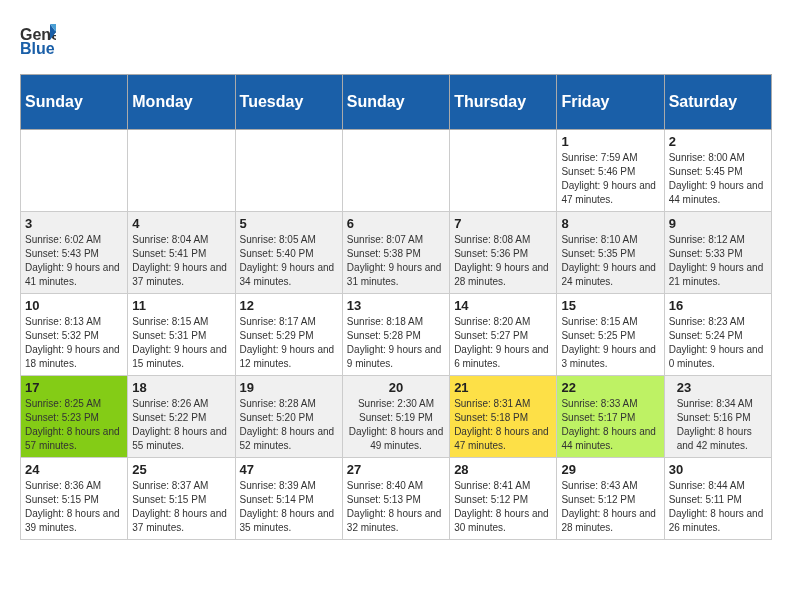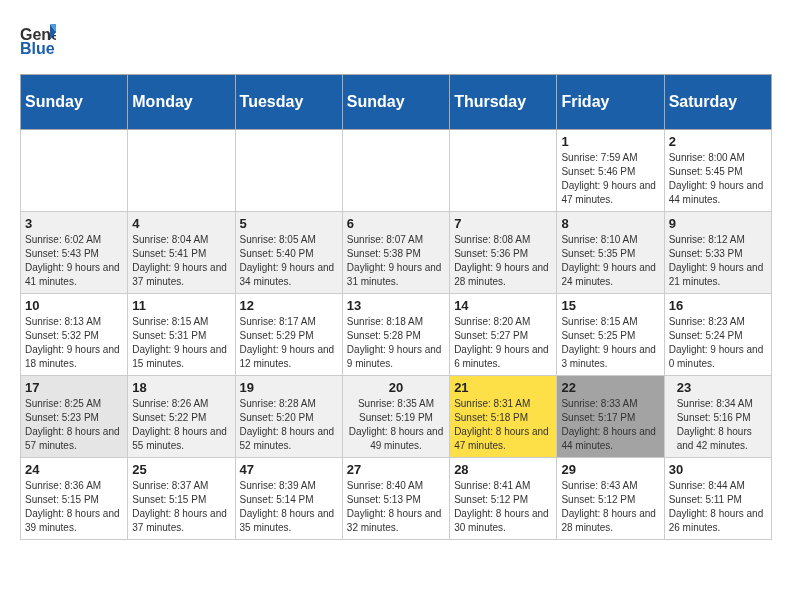--- a/index.html
+++ b/index.html
@@ -215,51 +215,51 @@
           <div class="day-detail">Daylight: 9 hours and 3 minutes.</div>
         </td>
         <td>
           <div class="day-num">16</div>
           <div class="day-detail">Sunrise: 8:23 AM</div>
           <div class="day-detail">Sunset: 5:24 PM</div>
           <div class="day-detail">Daylight: 9 hours and 0 minutes.</div>
         </td>
       </tr>
       <tr>
-        <td style="background: #e5e5e5;">
+        <td style="background: #84cc16;">
           <div class="day-num">17</div>
           <div class="day-detail">Sunrise: 8:25 AM</div>
           <div class="day-detail">Sunset: 5:23 PM</div>
           <div class="day-detail">Daylight: 8 hours and 57 minutes.</div>
         </td>
         <td style="background: rgb(240, 240, 240);">
           <div class="day-num">18</div>
           <div class="day-detail">Sunrise: 8:26 AM</div>
           <div class="day-detail">Sunset: 5:22 PM</div>
           <div class="day-detail">Daylight: 8 hours and 55 minutes.</div>
         </td>
         <td style="background: rgb(240, 240, 240);">
           <div class="day-num">19</div>
           <div class="day-detail">Sunrise: 8:28 AM</div>
           <div class="day-detail">Sunset: 5:20 PM</div>
           <div class="day-detail">Daylight: 8 hours and 52 minutes.</div>
         </td>
         <td style="background: rgb(240, 240, 240); text-align: center;">
           <div class="day-num">20</div>
-          <div class="day-detail">Sunrise: 8:35 AM</div>
+          <div class="day-detail">Sunrise: 2:30 AM</div>
           <div class="day-detail">Sunset: 5:19 PM</div>
           <div class="day-detail">Daylight: 8 hours and 49 minutes.</div>
         </td>
         <td style="background: #fde047;">
           <div class="day-num">21</div>
           <div class="day-detail">Sunrise: 8:31 AM</div>
           <div class="day-detail">Sunset: 5:18 PM</div>
           <div class="day-detail">Daylight: 8 hours and 47 minutes.</div>
         </td>
-        <td style="background: #a3a3a3;">
+        <td style="background: #bef264;">
           <div class="day-num">22</div>
           <div class="day-detail">Sunrise: 8:33 AM</div>
           <div class="day-detail">Sunset: 5:17 PM</div>
           <div class="day-detail">Daylight: 8 hours and 44 minutes.</div>
         </td>
         <td style="background: rgb(240, 240, 240); padding-left: 12px;">
           <div class="day-num">23</div>
           <div class="day-detail">Sunrise: 8:34 AM</div>
           <div class="day-detail">Sunset: 5:16 PM</div>
           <div class="day-detail">Daylight: 8 hours and 42 minutes.</div>

